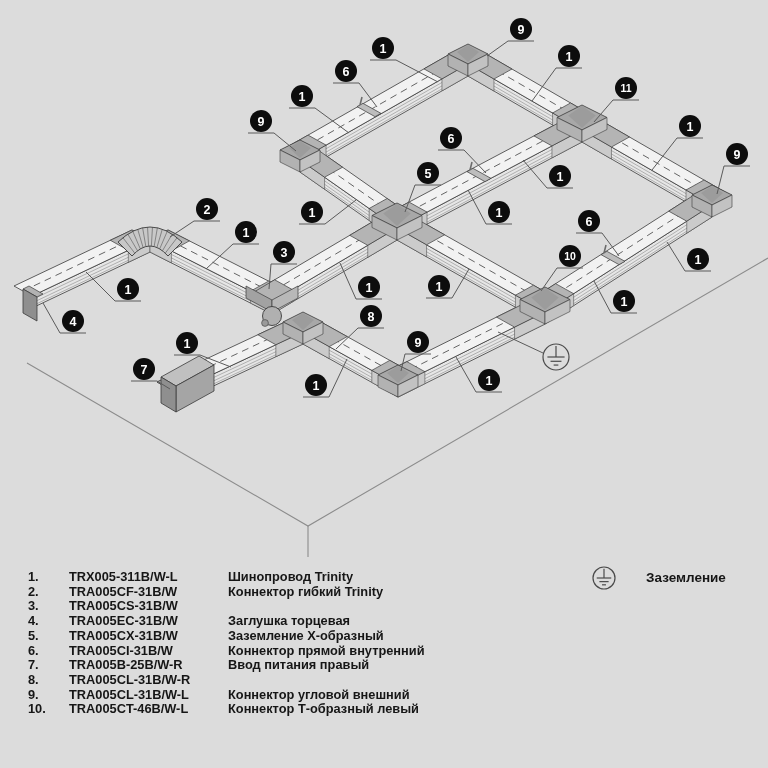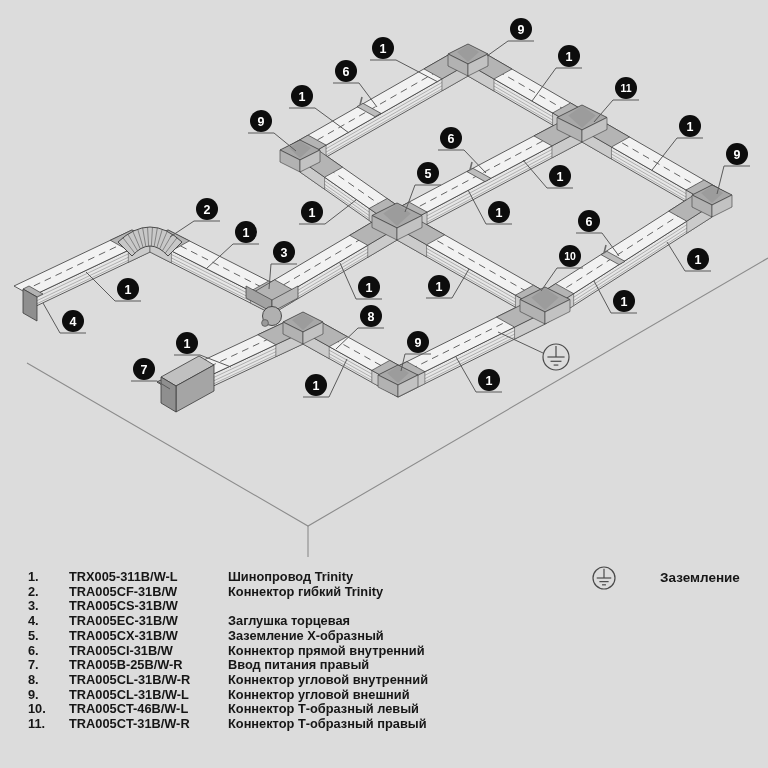--- a/index.html
+++ b/index.html
@@ -9,21 +9,21 @@
   }
   .stage svg{position:absolute;left:0;top:0;}
   .legend{
     position:absolute;left:28px;top:570px;color:#161616;
     font-size:12.8px;line-height:14.7px;font-weight:bold;
   }
   .legend .lr{display:flex;white-space:nowrap;}
   .legend .ln{min-width:21px;}
   .legend .lc{width:159px;margin-left:20px;}
   .ground-legend{
-    position:absolute;left:660px;top:570px;color:#161616;
+    position:absolute;left:646px;top:570px;color:#161616;
     font-size:13.5px;font-weight:bold;white-space:nowrap;
   }
 </style>
 </head>
 <body>
 
 <div class="stage">
   <svg id="diag" width="768" height="768" viewBox="0 0 768 768">
       <rect x="0" y="0" width="768" height="768" fill="#dcdcdc"></rect>
       <polyline points="27,363 308,526 768,258" fill="none" stroke="#8c8c8c" stroke-width="1.1"></polyline>
@@ -385,34 +385,28 @@
         <span class="ld">Коннектор прямой внутренний</span>
       </div>
       <div class="lr">
         <span class="ln">7.</span>
         <span class="lc">TRA005B-25B/W-R</span>
         <span class="ld">Ввод питания правый</span>
       </div>
       <div class="lr">
         <span class="ln">8.</span>
         <span class="lc">TRA005CL-31B/W-R</span>
-        <span class="ld">Коннектор угловой внутренний</span>
       </div>
       <div class="lr">
         <span class="ln">9.</span>
         <span class="lc">TRA005CL-31B/W-L</span>
         <span class="ld">Коннектор угловой внешний</span>
       </div>
       <div class="lr">
         <span class="ln">10.</span>
         <span class="lc">TRA005CT-46B/W-L</span>
         <span class="ld">Коннектор Т-образный левый</span>
-      </div>
-      <div class="lr">
-        <span class="ln">11.</span>
-        <span class="lc">TRA005CT-31B/W-R</span>
-        <span class="ld">Коннектор Т-образный правый</span>
       </div>
     </div>
   <div class="ground-legend">
     <span>Заземление</span>
   </div>
 </div>
 
 </body></html>

